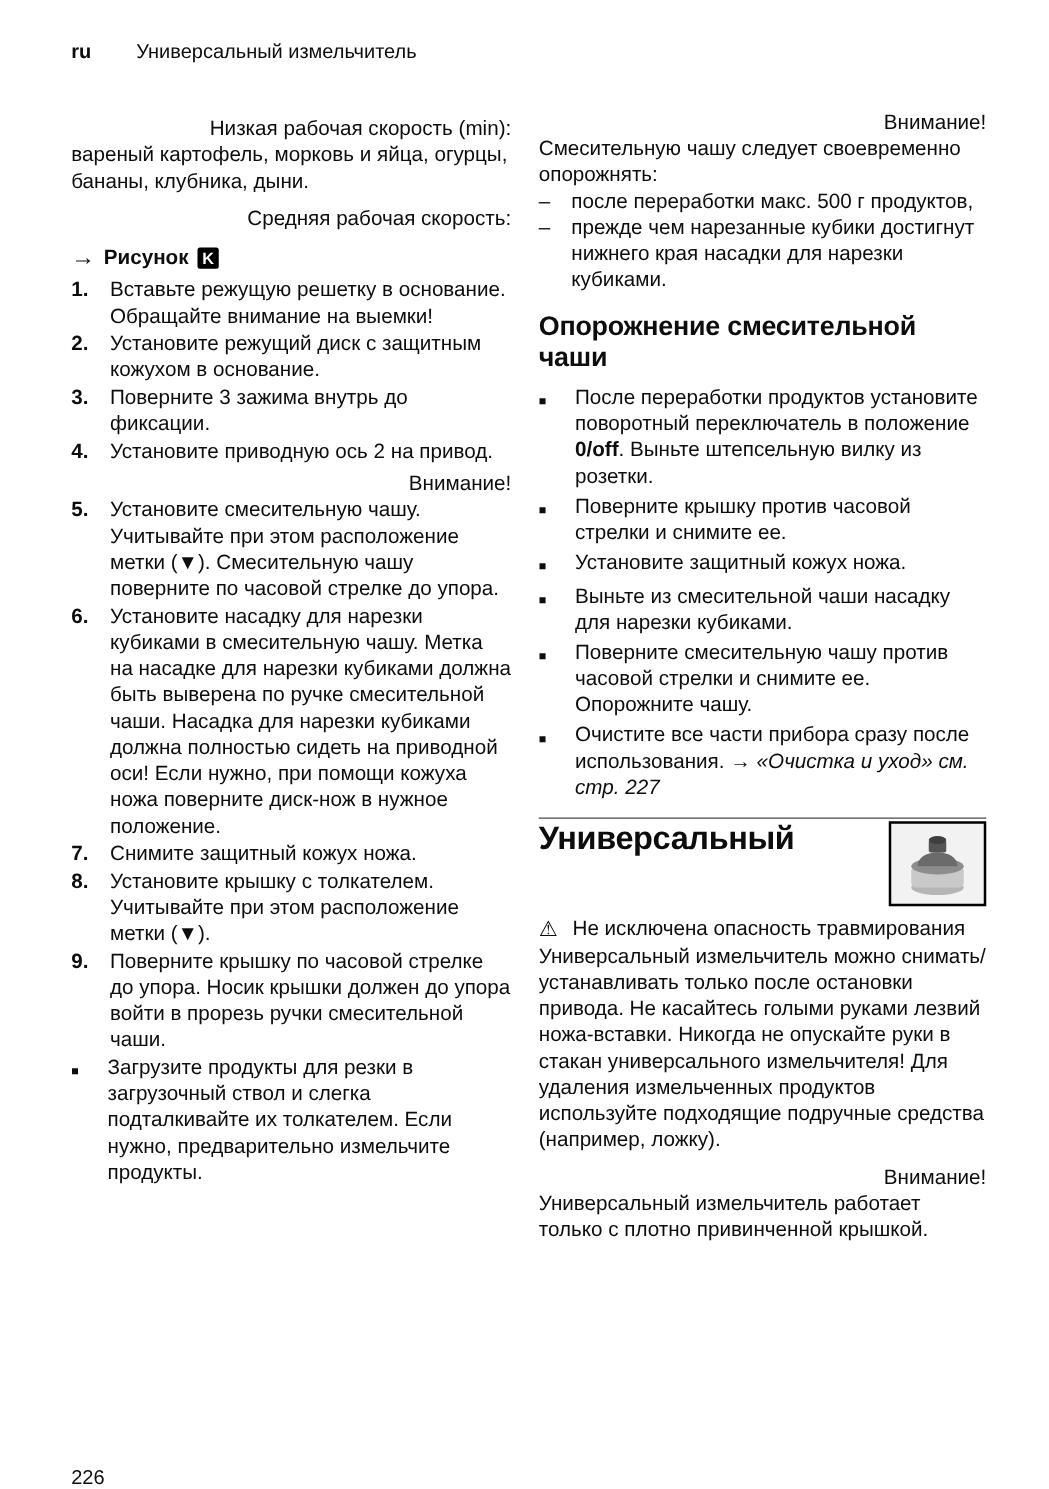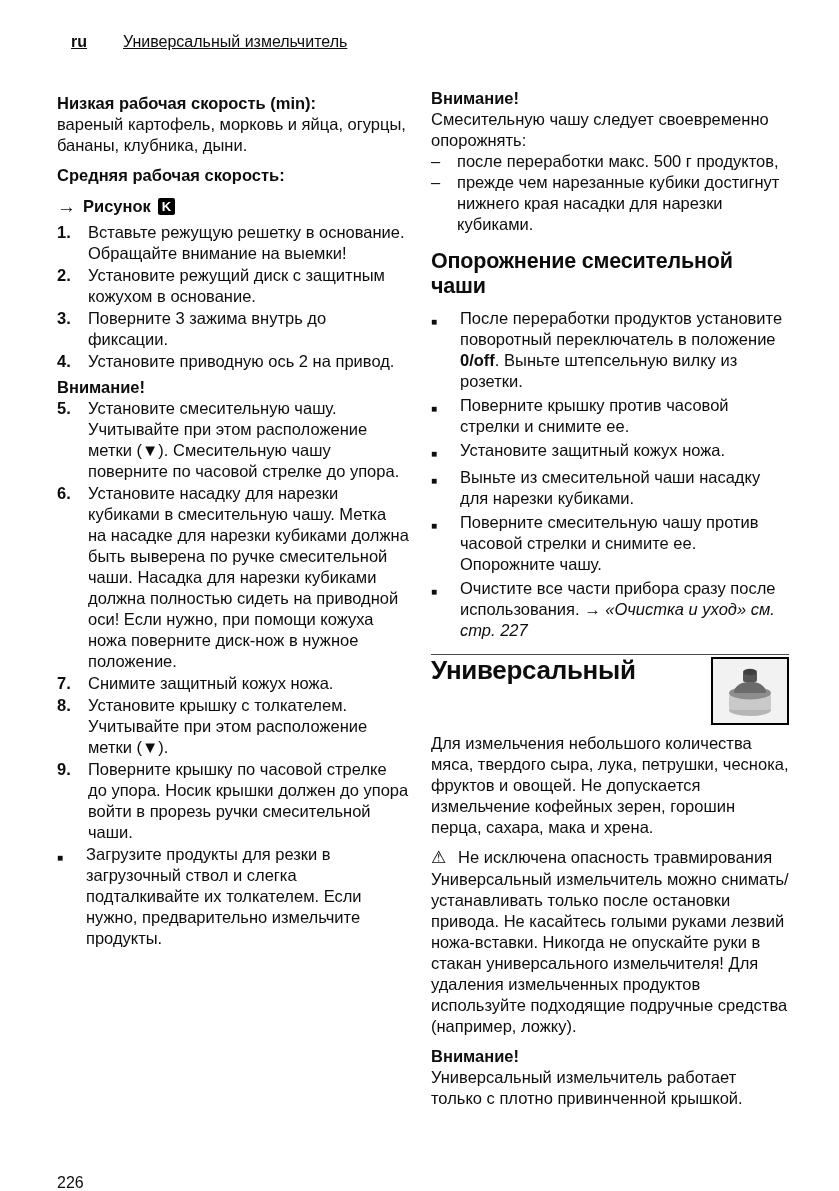--- a/index.html
+++ b/index.html
@@ -4,31 +4,31 @@
 <style>
   * { margin:0; padding:0; box-sizing:border-box; }
   html,body { background:#fff; }
   body {
     width:839px; height:1191px;
     font-family:"Liberation Sans", sans-serif;
     color:#0d0d0d;
   }
   .page { position:relative; width:839px; height:1191px; background:#ffffff; overflow:hidden; }
 
-  .header { position:absolute; top:32px; left:71px; font-size:16px; line-height:20px;text-decoration:underline; }
+  .header { position:absolute; top:32px; left:57px; font-size:16px; line-height:20px; }
   .header .lang { font-weight:bold; margin-right:36px; }
 
   .footer { position:absolute; top:1146px; left:57px; font-size:16px;margin-top:28px; }
 
   .col { position:absolute; top:88px; font-size:16.5px; line-height:21px; }
   .col-left  { left:57px;  width:352px; }
   .col-right { left:431px; width:358px; }
 
   p.body { margin-bottom:9px; }
-  .ptitle { font-weight:bold; margin-top:5px; }
+  .ptitle { font-weight:normal; margin-top:5px;text-align:right; }
 
   .fig-line { display:flex; align-items:center; gap:7px; font-weight:bold; margin:10px 0 5px; }
   .fig-arrow { font-size:19px; }
   .refbox {
     display:inline-block; background:#000; color:#fff;
     padding:0 4px; font-size:13px; line-height:17px; font-weight:bold;
     border-radius:2px;
   }
 
   .step { display:flex; margin-bottom:1px; }
@@ -182,21 +182,20 @@
             <ellipse cx="31" cy="47" rx="21" ry="6" fill="#b5b5b5"></ellipse>
             <rect x="10" y="30" width="42" height="17" rx="4" fill="#c9c9c9"></rect>
             <ellipse cx="31" cy="30" rx="21" ry="6.5" fill="#8d8d8d"></ellipse>
             <path d="M15 30 C15 15 47 15 47 30 Z" fill="#6b6b6b"></path>
             <rect x="24" y="9" width="14" height="10" rx="2" fill="#555"></rect>
             <ellipse cx="31" cy="9" rx="7" ry="3.2" fill="#3f3f3f"></ellipse>
           </svg>
         </div>
       </div>
 
-      <p class="body">Для измельчения небольшого количества мяса, твердого сыра, лука, петрушки, чеснока, фруктов и овощей. Не допускается измельчение кофейных зерен, горошин перца, сахара, мака и хрена.</p>
 
       <div class="warn">
         <span class="icon">⚠</span>
         <span class="wtitle">Не исключена опасность травмирования</span>
       </div>
       <p class="body">Универсальный измельчитель можно снимать/устанавливать только после остановки привода. Не касайтесь голыми руками лезвий ножа-вставки. Никогда не опускайте руки в стакан универсального измельчителя! Для удаления измельченных продуктов используйте подходящие подручные средства (например, ложку).</p>
 
       <p class="ptitle">Внимание!</p>
       <p class="body">Универсальный измельчитель работает только с плотно привинченной крышкой.</p>
     </div>

